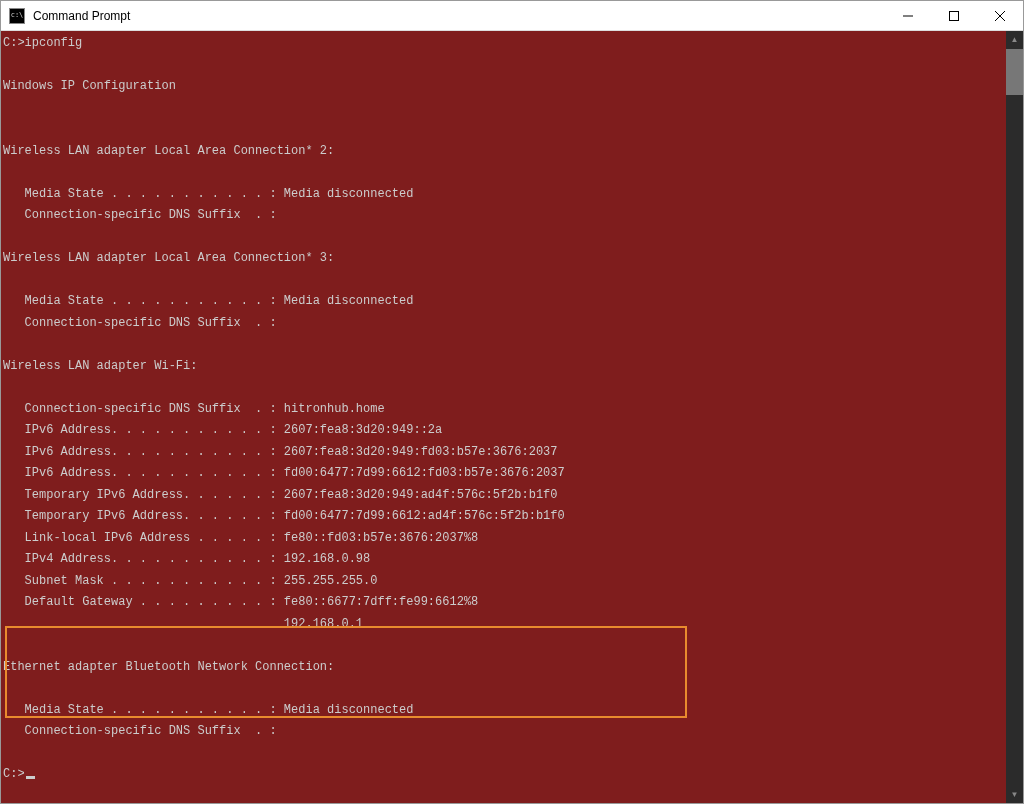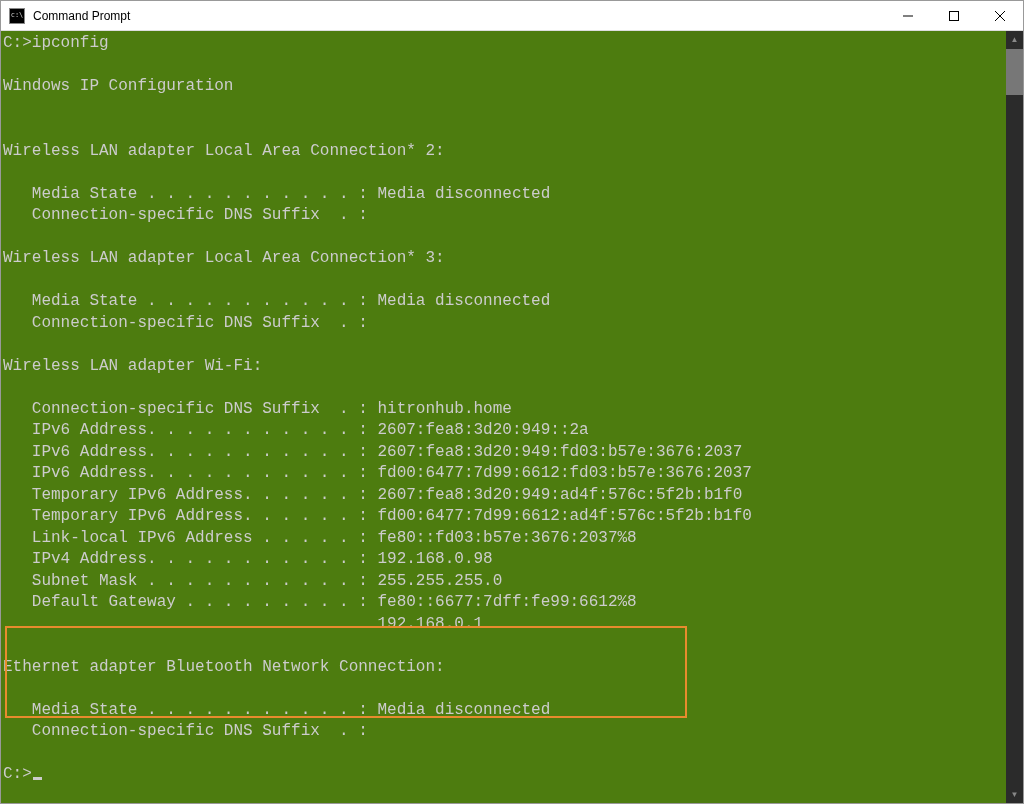--- a/index.html
+++ b/index.html
@@ -68,24 +68,24 @@
     .win-btn svg { width: 10px; height: 10px; }
     .terminal-wrap {
       flex: 1;
       display: flex;
       position: relative;
       background: #000;
       overflow: hidden;
     }
     .terminal {
       flex: 1;
-      background: #4d7c0f;
+      background: #7f1d1d;
       color: #ccc;
       font-family: Consolas, 'Courier New', monospace;
-      font-size: 16px;
+      font-size: 12px;
       line-height: 21.5px;
       padding: 2px 0 0 2px;
       white-space: pre;
       overflow: hidden;
     }
     .scrollbar {
       width: 17px;
       background: #2b2b2b;
       position: relative;
     }

